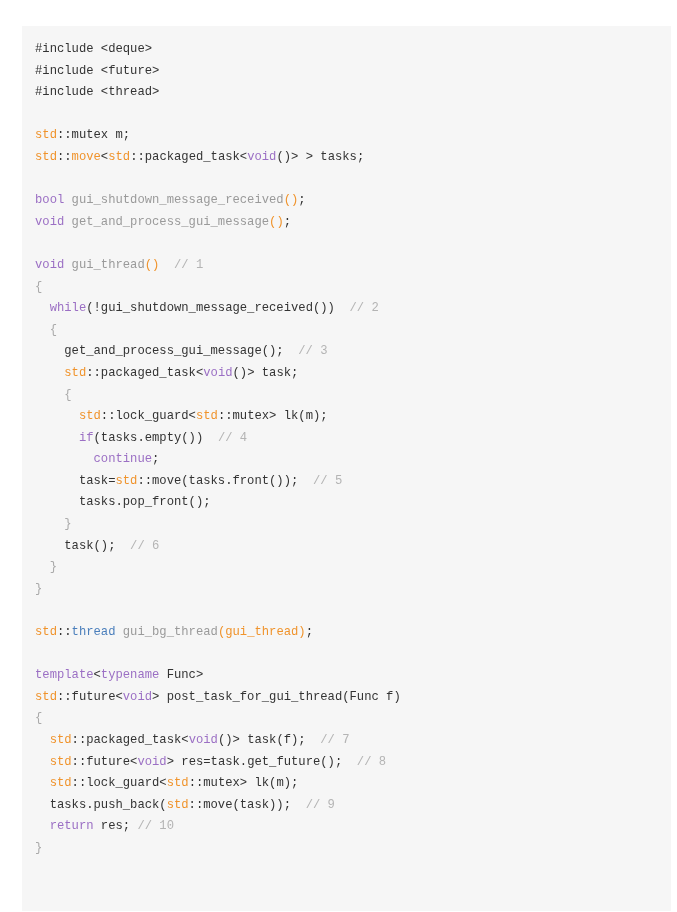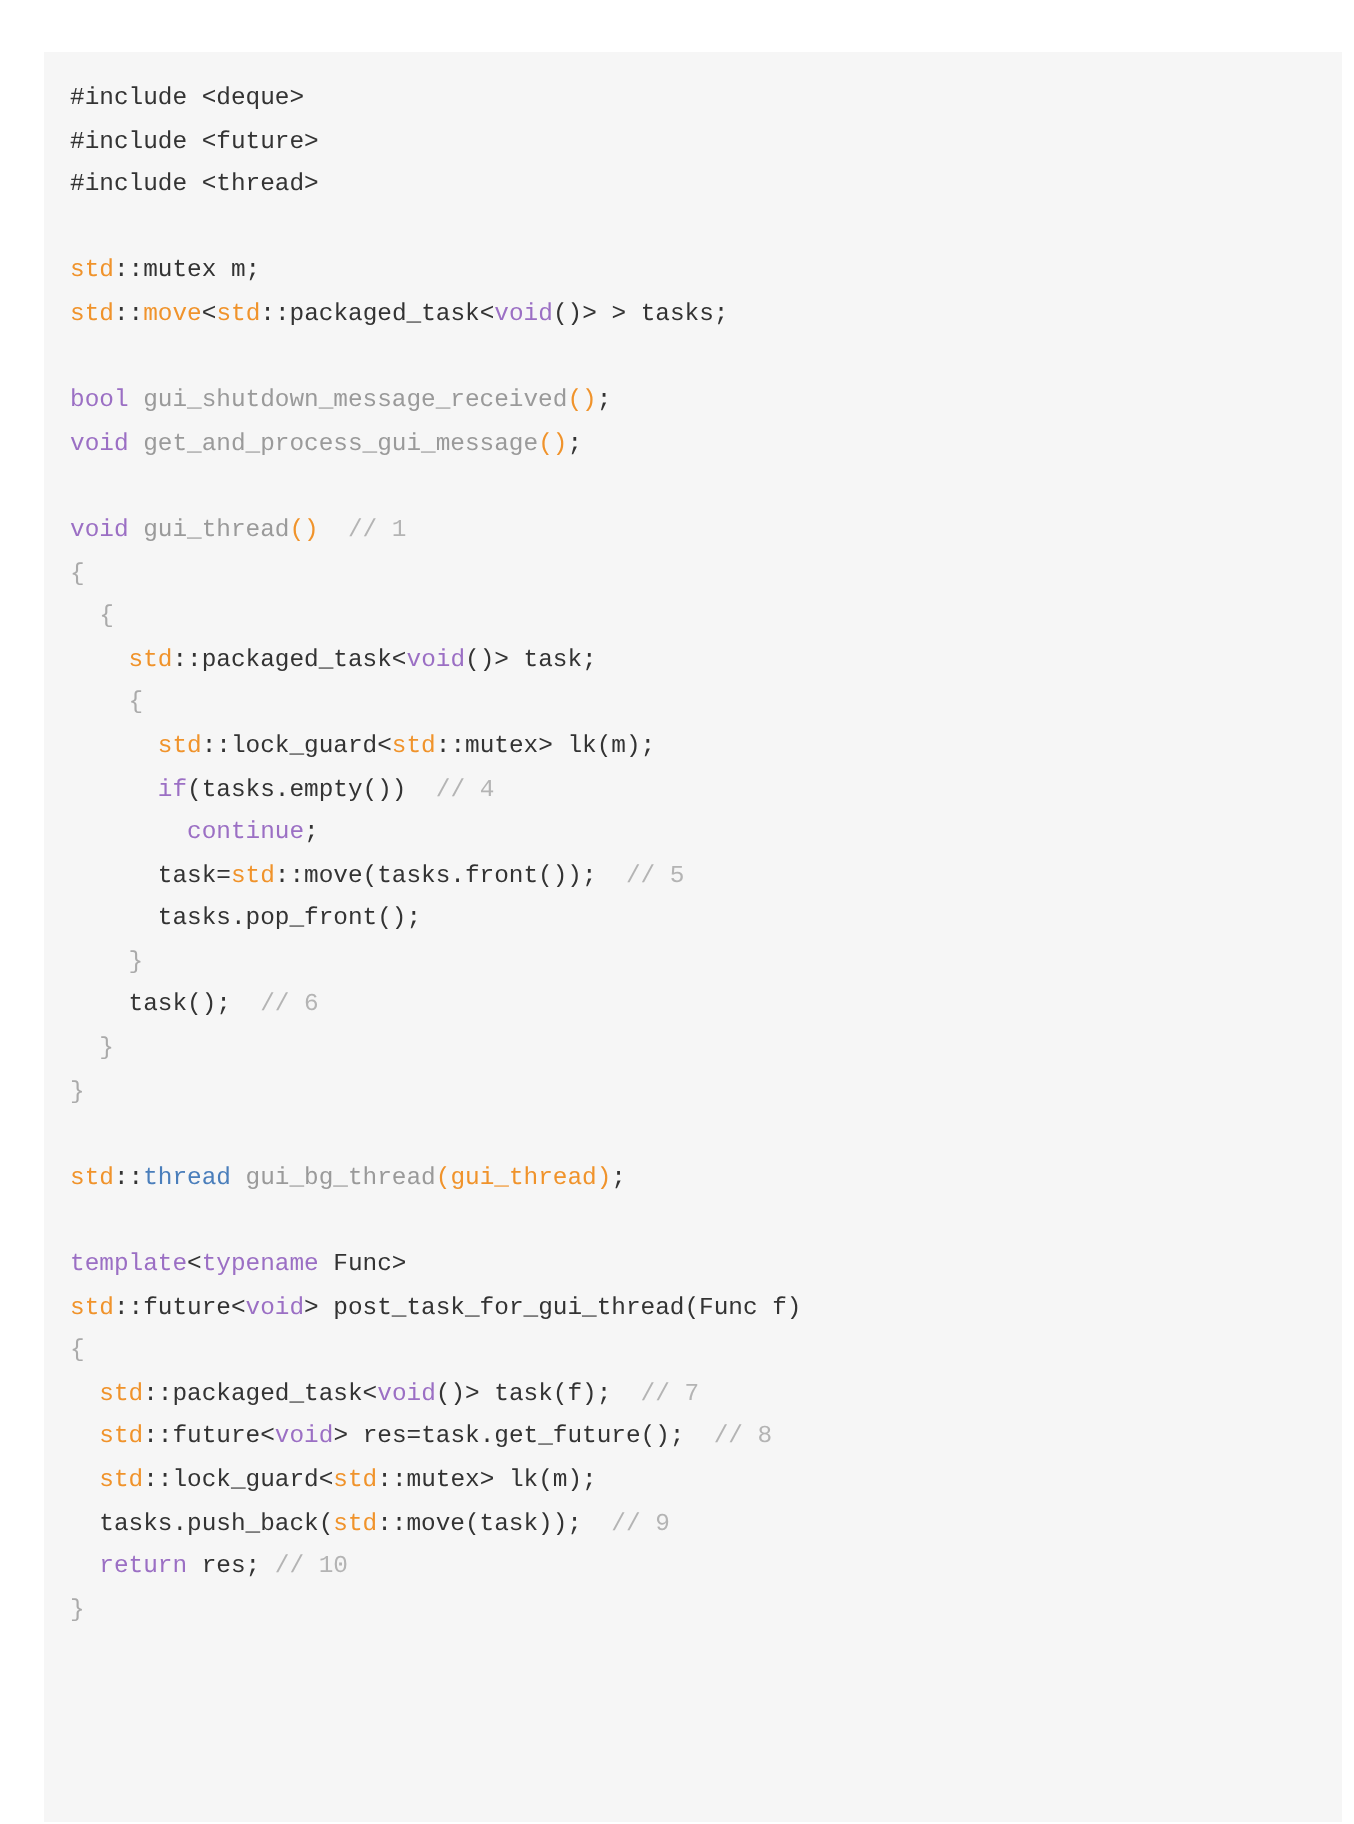--- a/index.html
+++ b/index.html
@@ -31,21 +31,23 @@
     <div class="code-line"><span class="tk-plain">#include &lt;thread&gt;</span></div>
     <div class="code-line">&nbsp;</div>
     <div class="code-line"><span class="tk-std">std</span><span class="tk-plain">::mutex m;</span></div>
     <div class="code-line"><span class="tk-std">std</span><span class="tk-plain">::</span><span class="tk-std">move</span><span class="tk-plain">&lt;</span><span class="tk-std">std</span><span class="tk-plain">::packaged_task&lt;</span><span class="tk-kw">void</span><span class="tk-plain">()&gt; &gt; tasks;</span></div>
     <div class="code-line">&nbsp;</div>
     <div class="code-line"><span class="tk-kw">bool</span><span class="tk-fn"> gui_shutdown_message_received</span><span class="tk-paren">()</span><span class="tk-plain">;</span></div>
     <div class="code-line"><span class="tk-kw">void</span><span class="tk-fn"> get_and_process_gui_message</span><span class="tk-paren">()</span><span class="tk-plain">;</span></div>
     <div class="code-line">&nbsp;</div>
     <div class="code-line"><span class="tk-kw">void</span><span class="tk-fn"> gui_thread</span><span class="tk-paren">()</span><span class="tk-comment">  // 1</span></div>
     <div class="code-line"><span class="tk-brace">{</span></div>
+    <div class="code-line"><span class="tk-plain">  </span><span class="tk-kw">while</span><span class="tk-plain">(!gui_shutdown_message_received())</span><span class="tk-comment">  // 2</span></div>
     <div class="code-line"><span class="tk-brace">  {</span></div>
+    <div class="code-line"><span class="tk-plain">    get_and_process_gui_message();</span><span class="tk-comment">  // 3</span></div>
     <div class="code-line"><span class="tk-plain">    </span><span class="tk-std">std</span><span class="tk-plain">::packaged_task&lt;</span><span class="tk-kw">void</span><span class="tk-plain">()&gt; task;</span></div>
     <div class="code-line"><span class="tk-brace">    {</span></div>
     <div class="code-line"><span class="tk-plain">      </span><span class="tk-std">std</span><span class="tk-plain">::lock_guard&lt;</span><span class="tk-std">std</span><span class="tk-plain">::mutex&gt; lk(m);</span></div>
     <div class="code-line"><span class="tk-plain">      </span><span class="tk-kw">if</span><span class="tk-plain">(tasks.empty())</span><span class="tk-comment">  // 4</span></div>
     <div class="code-line"><span class="tk-plain">        </span><span class="tk-kw">continue</span><span class="tk-plain">;</span></div>
     <div class="code-line"><span class="tk-plain">      task=</span><span class="tk-std">std</span><span class="tk-plain">::move(tasks.front());</span><span class="tk-comment">  // 5</span></div>
     <div class="code-line"><span class="tk-plain">      tasks.pop_front();</span></div>
     <div class="code-line"><span class="tk-brace">    }</span></div>
     <div class="code-line"><span class="tk-plain">    task();</span><span class="tk-comment">  // 6</span></div>
     <div class="code-line"><span class="tk-brace">  }</span></div>

